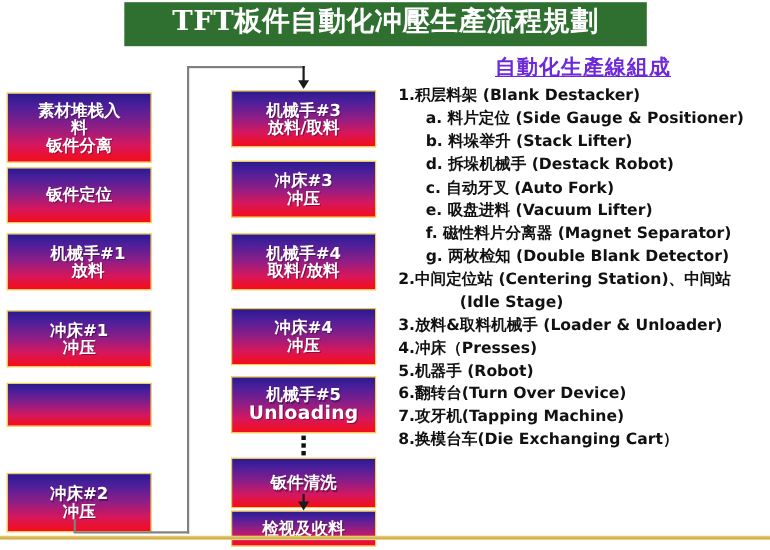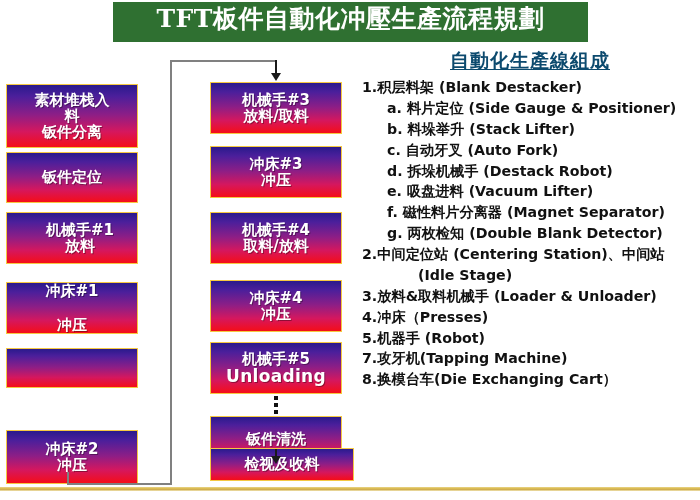--- a/index.html
+++ b/index.html
@@ -105,21 +105,21 @@
 
   
   #right-col {
     position: absolute;
     left: 360px;
     top: 48px;
     width: 340px;
   }
   #right-heading {
     text-align: center;
-    color: #0c4a6e;
+    color: #6d28d9;
     font-family: Liberation Sans, sans-serif;
     font-size: 19px;
     font-weight: bold;
     text-decoration: underline;
     text-underline-offset: 2px;
     margin-bottom: 3px;
     letter-spacing: 1px;
   }
   .rl {
     color: #111111;
@@ -160,21 +160,21 @@
 
   <div class="flow-box" style="left:6px; top:152px; width:132px; height:51px;">
     <span class="ln">钣件定位</span>
   </div>
 
   <div class="flow-box" style="left:6px; top:212px; width:132px; height:52px;padding-left:16px;">
     <span class="ln">机械手#1</span>
     <span class="ln">放料</span>
   </div>
 
-  <div class="flow-box" style="left:6px; top:282px; width:132px; height:52px;justify-content:space-between;">
+  <div class="flow-box" style="left:6px; top:282px; width:132px; height:52px;">
     <span class="ln">冲床#1</span>
     <span class="ln">冲压</span>
   </div>
 
   <div class="flow-box" style="left:6px; top:348px; width:132px; height:40px;gap:40px;">
     <span class="ln">机械手#2 取</span>
     <span class="ln">料/放料</span>
   </div>
 
   <div class="flow-box" style="left:6px; top:418px; width:132px; height:54px;margin-top:12px;">
@@ -204,21 +204,21 @@
 
   <div class="flow-box" style="left:210px; top:342px; width:132px; height:52px;">
     <span class="ln">机械手#5</span>
     <span class="ln en">Unloading</span>
   </div>
 
   <div class="flow-box" style="left:210px; top:416px; width:132px; height:46px;">
     <span class="ln">钣件清洗</span>
   </div>
 
-  <div class="flow-box" style="left:210px; top:448px; width:144px; height:33px;">
+  <div class="flow-box" style="left:210px; top:464px; width:132px; height:33px;">
     <span class="ln">检视及收料</span>
   </div>
 
   <div class="conn v" style="left:67px; top:472px; height:12px;"></div>
   <div class="conn h" style="left:67px; top:483px; width:105px;"></div>
   <div class="conn v" style="left:170px; top:60px; height:425px;"></div>
   <div class="conn h" style="left:170px; top:60px; width:107px;"></div>
   <div class="conn-dark" style="left:275px; top:60px; height:14px;"></div>
   <div class="arrow-down" style="left:271px; top:73px;"></div>
 
@@ -229,29 +229,30 @@
   </div>
 
   <div class="conn-dark" style="left:275px; top:449px; height:9px;"></div>
   <div class="arrow-down" style="left:271px; top:456px;"></div>
 
   <div id="right-col">
     <div id="right-heading">自動化生產線組成</div>
     <div class="rl lvl0">1.积层料架 (Blank Destacker)</div>
     <div class="rl lvl1">a. 料片定位 (Side Gauge &amp; Positioner)</div>
     <div class="rl lvl1">b. 料垛举升 (Stack Lifter)</div>
+    <div class="rl lvl1">d. 拆垛机械手 (Destack Robot)</div>
     <div class="rl lvl1">c. 自动牙叉 (Auto Fork)</div>
-    <div class="rl lvl1">d. 拆垛机械手 (Destack Robot)</div>
     <div class="rl lvl1">e. 吸盘进料 (Vacuum Lifter)</div>
     <div class="rl lvl1">f. 磁性料片分离器 (Magnet Separator)</div>
     <div class="rl lvl1">g. 两枚检知 (Double Blank Detector)</div>
     <div class="rl lvl0">2.中间定位站 (Centering Station)、中间站</div>
     <div class="rl lvl2">(Idle Stage)</div>
     <div class="rl lvl0">3.放料&amp;取料机械手 (Loader &amp; Unloader)</div>
     <div class="rl lvl0">4.冲床（Presses)</div>
     <div class="rl lvl0">5.机器手 (Robot)</div>
+    <div class="rl lvl0">6.翻转台(Turn Over Device)</div>
     <div class="rl lvl0">7.攻牙机(Tapping Machine)</div>
     <div class="rl lvl0">8.换模台车(Die Exchanging Cart）</div>
   </div>
 
   <div id="bottom-rule"></div>
 
 </div>
 
 </body></html>

